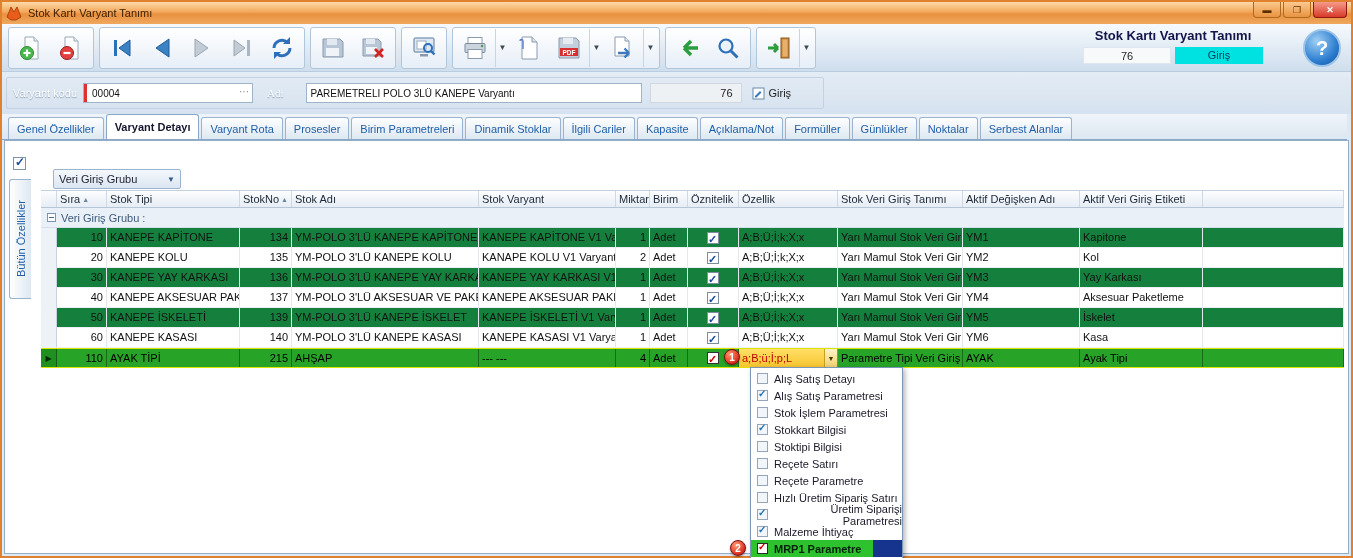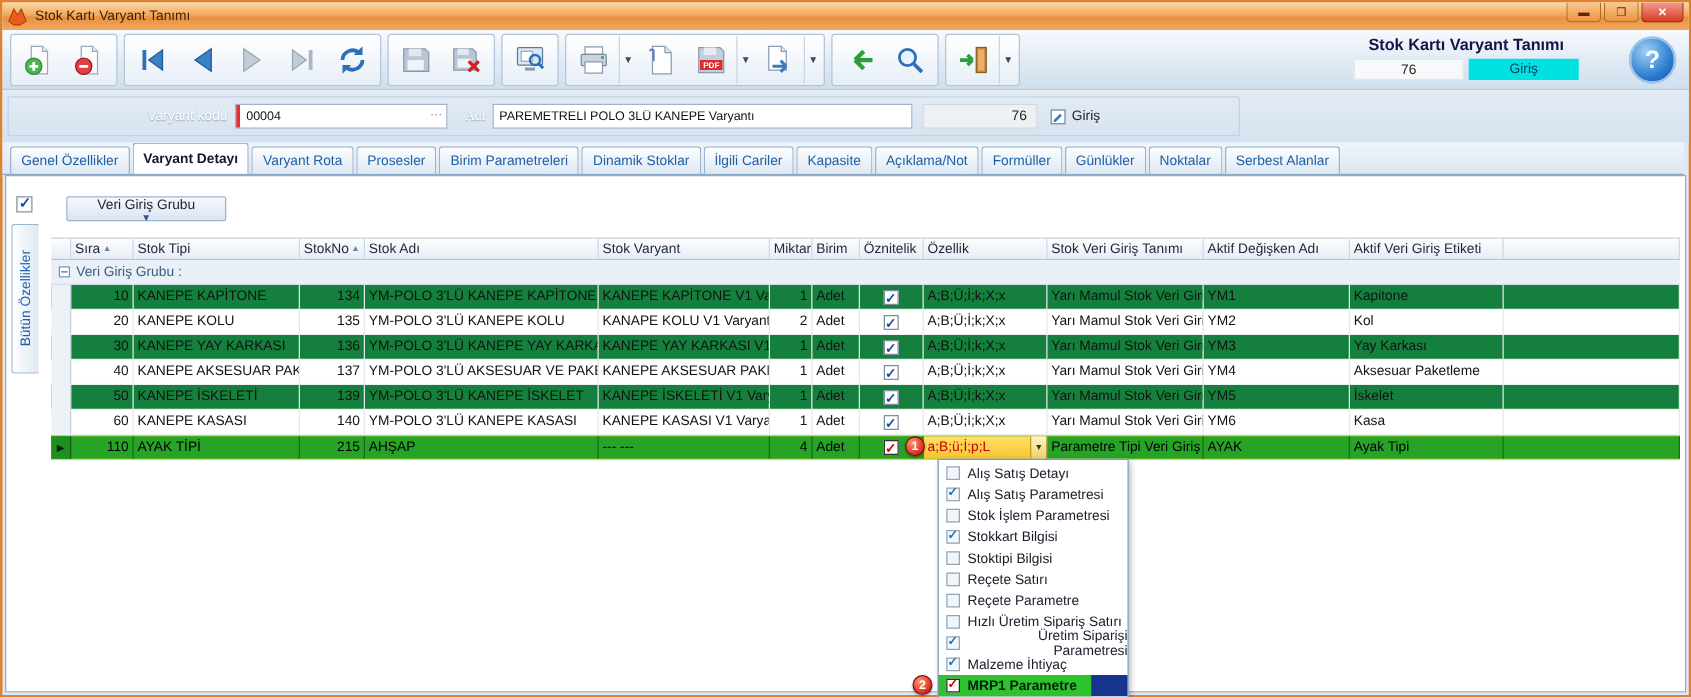--- a/index.html
+++ b/index.html
@@ -37,31 +37,31 @@
   .rec-num { width:88px; height:17px; background:#f7f9fb; border:1px solid #dfe6ee; text-align:center; line-height:16px; color:#222; }
   .mode-badge { width:88px; height:17px; background:#00e2e2; text-align:center; line-height:16px; color:#073a5a; }
   .help-btn { position:absolute; top:27px; right:10px; width:38px; height:38px; border-radius:50%;
     background:radial-gradient(circle at 35% 30%, #9fd0f5, #2f7fd0 60%, #0d4fa0);
     border:2px solid #9cc4e8; color:#fff; font-size:20px; font-weight:bold;
     display:flex; align-items:center; justify-content:center; }
 
   
   .formbar { position:absolute; top:70px; left:0; right:0; height:42px;
     background:linear-gradient(#e4ecf5,#d5e2ef); }
-  .form-frame { position:absolute; top:5px; left:4px; width:986px; height:32px;
-    border:1px solid #c2d2e2; border-radius:2px; display:flex; align-items:center; padding:0 6px;justify-content:center; }
+  .form-frame { position:absolute; top:5px; left:4px; width:818px; height:32px;
+    border:1px solid #c2d2e2; border-radius:2px; display:flex; align-items:center; padding:0 6px; }
   .flabel { color:#ffffff; text-shadow:0 1px 1px rgba(60,90,130,.5); margin-right:6px; white-space:nowrap; }
   .tinput { height:20px; border:1px solid #9fb4c9; background:#fff; font-family:"Liberation Sans",sans-serif;
     font-size:10px; padding:0 4px; color:#111; }
   .code-wrap { position:relative; width:170px; }
   .code-wrap .tinput { width:100%; padding-left:8px; }
   .req-bar { position:absolute; left:1px; top:1px; bottom:1px; width:3px; background:#e03030; }
   .ellipsis-btn { position:absolute; right:2px; top:3px; width:14px; height:14px; color:#8a8a8a;
     font-size:10px; line-height:12px; text-align:center; }
-  .name-input { width:336px; }
+  .name-input { width:336px;margin-left:16px; }
   .rec-box { width:92px; height:20px; background:#eef1f4; border:1px solid #cfd8e1; text-align:right;
     padding:0 8px; line-height:18px; color:#222; margin-left:8px; }
   .giris-link { display:flex; align-items:center; gap:4px; margin-left:10px; color:#222; }
 
   
   .tabbar { position:absolute; top:112px; left:0; right:4px; height:26px;
     background:linear-gradient(#eff4fa,#dde7f1); display:flex; align-items:flex-end; padding-left:6px;
     border-bottom:1px solid #8aa8c8; }
   .tab { height:22px; padding:0 8px; margin-right:2px; border:1px solid #9ab4cf; border-bottom:none;
     border-radius:3px 3px 0 0; background:linear-gradient(#fdfeff,#dde8f2); color:#1f5fa8;
@@ -73,23 +73,23 @@
 
   .all-check { position:absolute; left:8px; top:16px; }
   .chk { width:13px; height:13px; border:1px solid #8094a8; background:#fdfdfd; display:inline-block; position:relative; }
   .chk.checked::after { content:"✓"; position:absolute; left:1px; top:-3px; color:#1a4a9c; font-weight:bold; font-size:12px; }
 
   .vtab { position:absolute; left:4px; top:38px; width:22px; height:120px;
     border:1px solid #9ab4cf; border-right:none; border-radius:3px 0 0 3px;
     background:linear-gradient(90deg,#ffffff,#dde8f2); display:flex; align-items:center; justify-content:center; }
   .vtab span { writing-mode:vertical-rl; transform:rotate(180deg); color:#1f5fa8; font-size:11px; white-space:nowrap; }
 
-  .group-btn { position:absolute; left:48px; top:16px; width:128px; height:20px;
+  .group-btn { position:absolute; left:48px; top:28px; width:128px; height:20px;
     border:1px solid #9ab4cf; background:linear-gradient(#f4f8fc,#dbe6f1); color:#223;
-    display:flex; align-items:center; justify-content:space-between; padding:0 5px; border-radius:2px;flex-direction:column; }
+    display:flex; align-items:center; justify-content:space-between; padding:0 5px; border-radius:2px; }
   .group-btn .arrow { font-size:8px; color:#35598a; }
 
   
   .table { position:absolute; left:36px; top:49px; right:4px; }
   .grow { display:grid; grid-template-columns:16px 50px 133px 52px 187px 137px 34px 38px 51px 99px 125px 117px 123px minmax(0,1fr); }
   .hrow { height:18px; background:linear-gradient(#fcfdfe,#e6edf5); border-top:1px solid #c3d1df; border-bottom:1px solid #b6c6d6; }
   .hc { font-size:11px; color:#1c2838; padding:0 3px; line-height:17px; border-right:1px solid #cdd9e4; overflow:hidden; white-space:nowrap; display:flex; align-items:center; gap:2px; }
   .sort { font-size:7px; color:#6a86a2; }
 
   .grouprow { height:20px; background:#e9f0f7; border-bottom:1px solid #d4dfe9; display:flex; align-items:center; padding-left:6px; gap:5px; color:#3c5a7a; }

